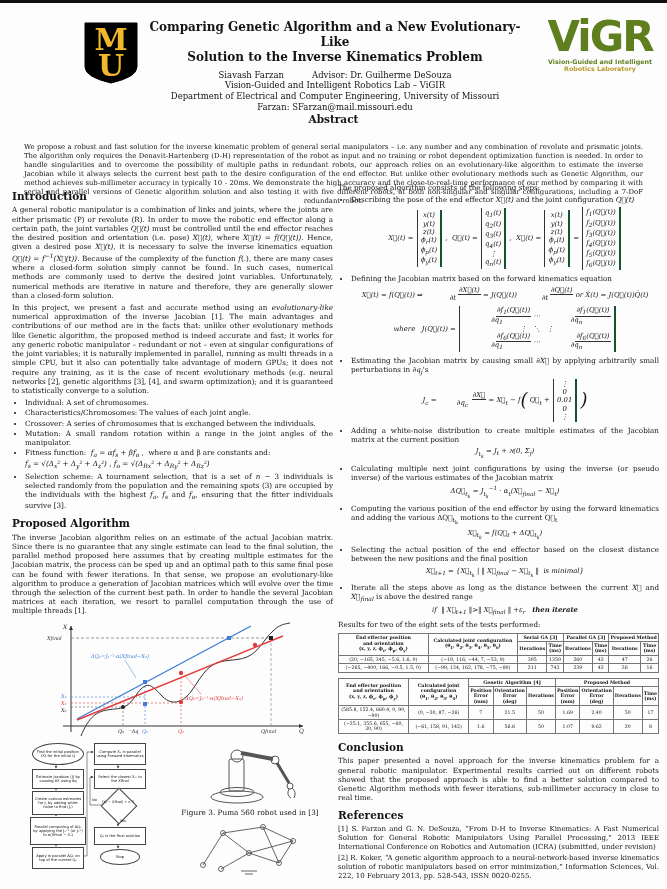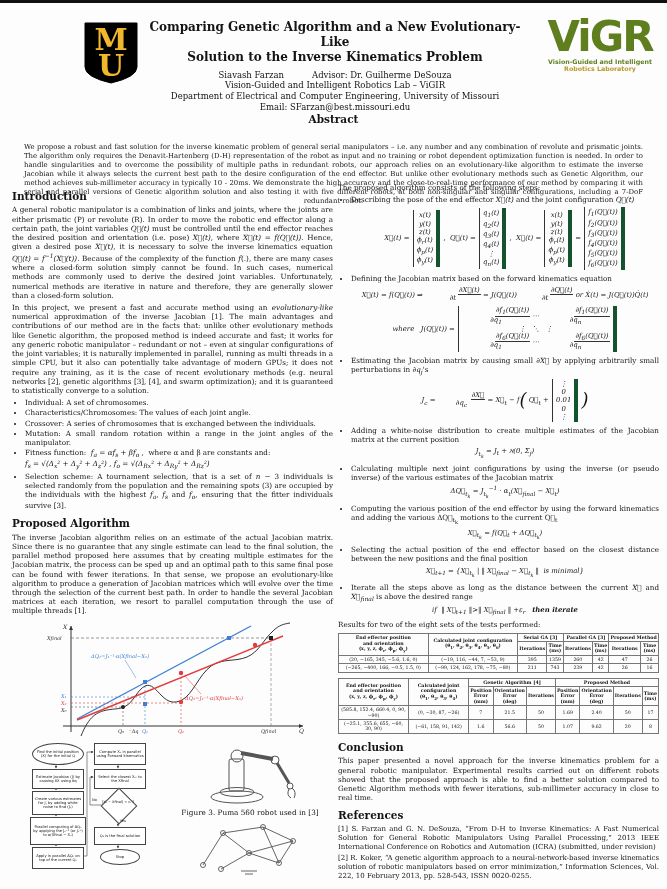--- a/index.html
+++ b/index.html
@@ -32,21 +32,21 @@
   .col-right{left:338px;}
   h3.sec{font-size:10.5px;margin:7px 0 2px 0;text-align:left;}
   h3.first{margin-top:7px;}
   p{margin:0 0 3px 0;}
   ul.blt{margin:1px 0 3px 2px;padding-left:11px;}
   ul.blt li{margin-bottom:1px;}
 
   
   .eq{text-align:center;font-style:italic;font-size:6.9px;margin:3px 0 4px 0;line-height:1.2;}
   .mtx{display:inline-block;text-align:center;vertical-align:middle;line-height:1.18;
-       border-left:1px solid #333;border-right:4px solid #14532d;padding:1px 3px;margin:0 1px;}
+       border-left:1px solid #333;border-right:2px solid #14532d;padding:1px 3px;margin:0 1px;}
   .f{display:inline-flex;flex-direction:column;vertical-align:middle;text-align:center;line-height:1.05;}
   .f .n{border-bottom:.6px solid #333;padding:0 1px;display:block;margin-left:33px;}
   .f .d{display:block;}
   .bigp{font-size:2.6em;font-weight:200;vertical-align:middle;line-height:.8;}
 
   
   .fig1{margin-top:4px;text-align:center;}
   .caption{font-size:7.3px;text-align:center;margin:1px 0 2px 0;font-style:normal;}
 
   
@@ -92,21 +92,21 @@
     <div class="titleblock">
       <div class="title">
         <div>Comparing Genetic Algorithm and a New Evolutionary-Like</div>
         <div>Solution to the Inverse Kinematics Problem</div>
       </div>
       <div class="authors">
         <span>Siavash Farzan</span><span class="gap"></span><span>Advisor: Dr. Guilherme DeSouza</span>
       </div>
       <div class="affil">Vision-Guided and Intelligent Robotics Lab – ViGIR</div>
       <div class="affil">Department of Electrical and Computer Engineering, University of Missouri</div>
-      <div class="affil">Email: SFarzan@best.missouri.edu</div>
+      <div class="affil">Farzan: SFarzan@mail.missouri.edu</div>
     </div>
 
     <div class="vigir">
       <div class="vigir-word">ViGR</div>
       <div class="vigir-cap1">Vision-Guided and Intelligent</div>
       <div class="vigir-cap2">Robotics Laboratory</div>
     </div>
   </div>
 
   <div class="abstract">

